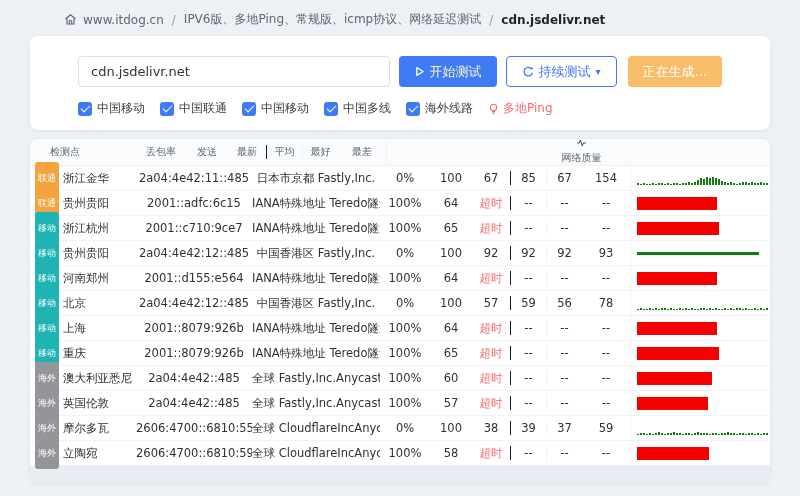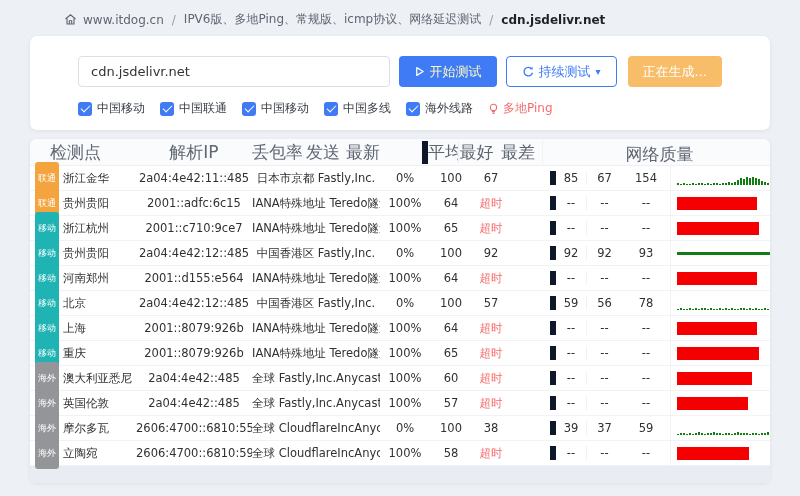--- a/index.html
+++ b/index.html
@@ -53,32 +53,32 @@
     width:4px; height:8px;
     border:solid #fff; border-width:0 1.6px 1.6px 0;
     transform:rotate(45deg);
   }
   .sponsor { display:flex; align-items:center; gap:4px; font-size:12px; color:var(--danger,#f56c6c); cursor:pointer; }
   
   .table-card { overflow:hidden; }
   .tr, .thead { display:flex; align-items:center; }
   .thead {
     height:27px; background:#fafbfc; border-bottom:1px solid #eef0f3;
-    font-size:17px; color:#5f6672;
+    font-size:10px; color:#5f6672;
   }
   .tr { height:25px; border-bottom:1px solid #f0f2f5; font-size:11.5px; }
   .td, .th { flex:none; text-align:center; white-space:nowrap; overflow:hidden; }
   .col-node   { width:106px; text-align:left; padding-left:5px; display:flex; align-items:center; gap:4px; }
   .th.col-node{ display:block; padding-left:20px; }
   .col-ip     { width:116px; }
   .col-loc    { width:128px; }
   .col-loss   { width:50px; }
   .col-sent   { width:42px; }
   .col-latest { width:38px; }
-  .col-avg    { width:36px; border-left:6px solid #0f172a;margin-left:40px; }
+  .col-avg    { width:36px; border-left:1px solid #0f172a; }
   .col-best   { width:36px; border-left:1px solid #f0f2f5; }
   .col-worst  { width:48px; }
   .col-quality{ flex:1 1 auto; text-align:left; padding-left:6px; border-left:1px solid #f0f2f5;
                 display:flex; align-items:center; height:100%; }
   .th.col-quality { display:flex; align-items:center; justify-content:center; gap:4px;flex-direction:column; }
   .badge {
     display:inline-block; min-width:24px; text-align:center;
     font-size:9px; color:#fff; border-radius:3px;
     padding:11px 3px; line-height:1.2;
   }
@@ -154,21 +154,20 @@
           <path d="M4 8.6 h3 M4.5 10.4 h2" stroke="currentColor" stroke-width="1.1"></path>
         </svg>
       <span>多地Ping</span>
     </span>
   </div>
 </div>
 
 <div class="card table-card">
   <div class="thead">
     <div class="th col-node">检测点</div>
-    <div class="th col-ip">解析IP</div>
     <div class="th col-loss">丢包率</div>
     <div class="th col-sent">发送</div>
     <div class="th col-latest">最新</div>
     <div class="th col-avg">平均</div>
     <div class="th col-best">最好</div>
     <div class="th col-worst">最差</div>
     <div class="th col-quality">
       <svg class="icon-svg" width="13" height="11" viewBox="0 0 13 11">
           <path d="M0.5 5.5 H3.5 L5 1.5 L7.5 9.5 L9 5.5 H12.5" fill="none" stroke="#303133" stroke-width="1.2"></path>
         </svg>

